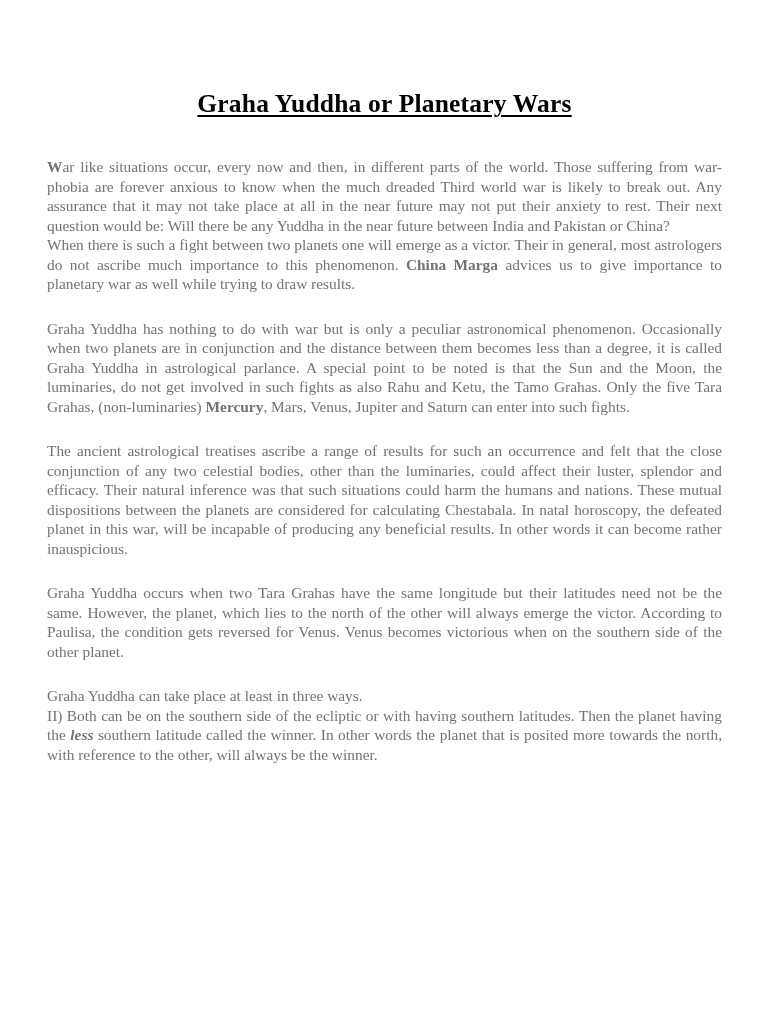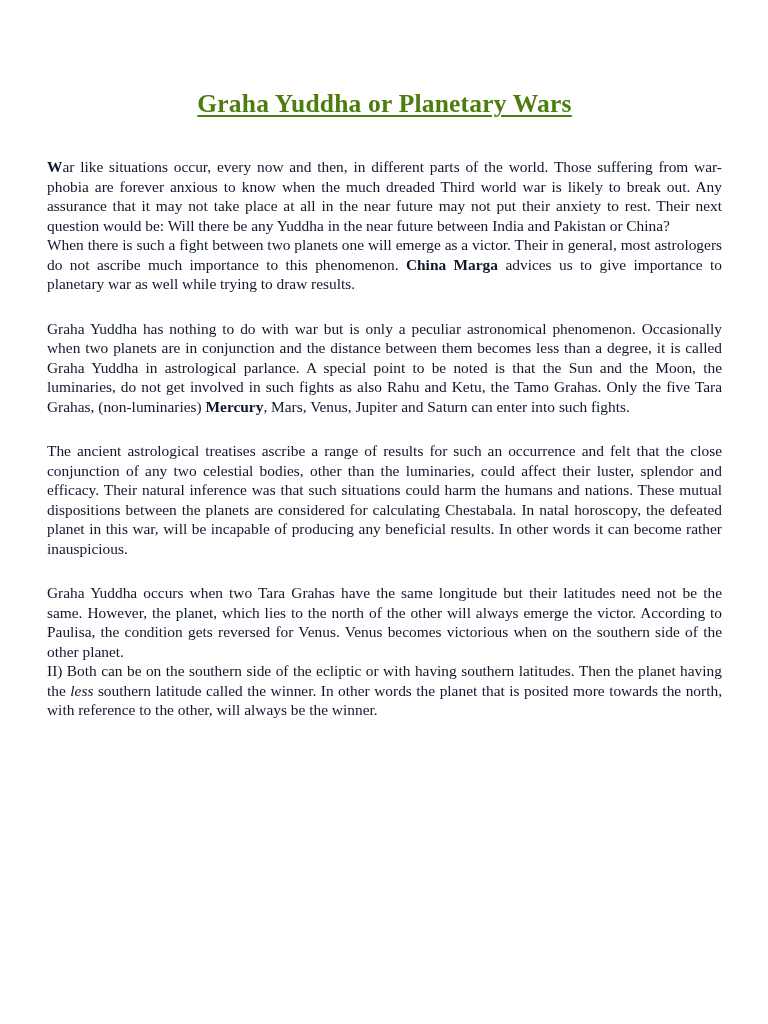--- a/index.html
+++ b/index.html
@@ -21,57 +21,58 @@
     font-family: "Liberation Serif", "DejaVu Serif", serif;
     color: #333333;
   }
   .title {
     margin: 88px 0 0 0;
     text-align: center;
     font-family: "Liberation Serif", serif;
     font-weight: bold;
     font-size: 25.5px;
     line-height: 32px;
-    color: #4d7c0f;
+    color: #000000;
     text-decoration: underline;
     text-decoration-thickness: 2px;
     text-underline-offset: 3px;
     letter-spacing: 0.2px;
   }
   .body {
     margin-top: 37px;
   }
   p.para {
     margin: 0;
     font-size: 15.4px;
     line-height: 19.5px;
     text-align: justify;
-    color: #0f172a;
+    color: #737373;
   }
   p.gap {
     margin-top: 25px;
   }
   .b { font-weight: bold; }
-  .bi { font-weight: normal; font-style: italic; }
+  .bi { font-weight: bold; font-style: italic; }
 </style>
 </head>
 <body>
 
 <div class="page">
   <h1 class="title">Graha Yuddha or Planetary Wars</h1>
 
   <div class="body">
     <p class="para"><span class="b">W</span><span>ar like situations occur, every now and then, in different parts of the world. Those suffering from war-phobia are forever anxious to know when the much dreaded Third world war is likely to break out. Any assurance that it may not take place at all in the near future may not put their anxiety to rest. Their next question would be: Will there be any Yuddha in the near future between India and Pakistan or China?</span></p>
 
 
     <p class="para"><span>When there is such a fight between two planets one will emerge as a victor. Their in general, most astrologers do not ascribe much importance to this phenomenon. </span><span class="b">China Marga</span><span> advices us to give importance to planetary war as well while trying to draw results.</span></p>
 
     <p class="para gap"><span>Graha Yuddha has nothing to do with war but is only a peculiar astronomical phenomenon. Occasionally when two planets are in conjunction and the distance between them becomes less than a degree, it is called Graha Yuddha in astrological parlance. A special point to be noted is that the Sun and the Moon, the luminaries, do not get involved in such fights as also Rahu and Ketu, the Tamo Grahas. Only the five Tara Grahas, (non-luminaries) </span><span class="b">Mercury</span><span>, Mars, Venus, Jupiter and Saturn can enter into such fights.</span></p>
 
     <p class="para gap">The ancient astrological treatises ascribe a range of results for such an occurrence and felt that the close conjunction of any two celestial bodies, other than the luminaries, could affect their luster, splendor and efficacy. Their natural inference was that such situations could harm the humans and nations. These mutual dispositions between the planets are considered for calculating Chestabala. In natal horoscopy, the defeated planet in this war, will be incapable of producing any beneficial results. In other words it can become rather inauspicious.</p>
 
     <p class="para gap">Graha Yuddha occurs when two Tara Grahas have the same longitude but their latitudes need not be the same. However, the planet, which lies to the north of the other will always emerge the victor. According to Paulisa, the condition gets reversed for Venus. Venus becomes victorious when on the southern side of the other planet.</p>
 
+    <p class="para gap">Graha Yuddha can take place at least in three ways.</p>
 
 
     <p class="para"><span>II) Both can be on the southern side of the ecliptic or with having southern latitudes. Then the planet having the </span><span class="bi">less</span><span> southern latitude called the winner. In other words the planet that is posited more towards the north, with reference to the other, will always be the winner.</span></p>
   </div>
 </div>
 
 </body></html>

